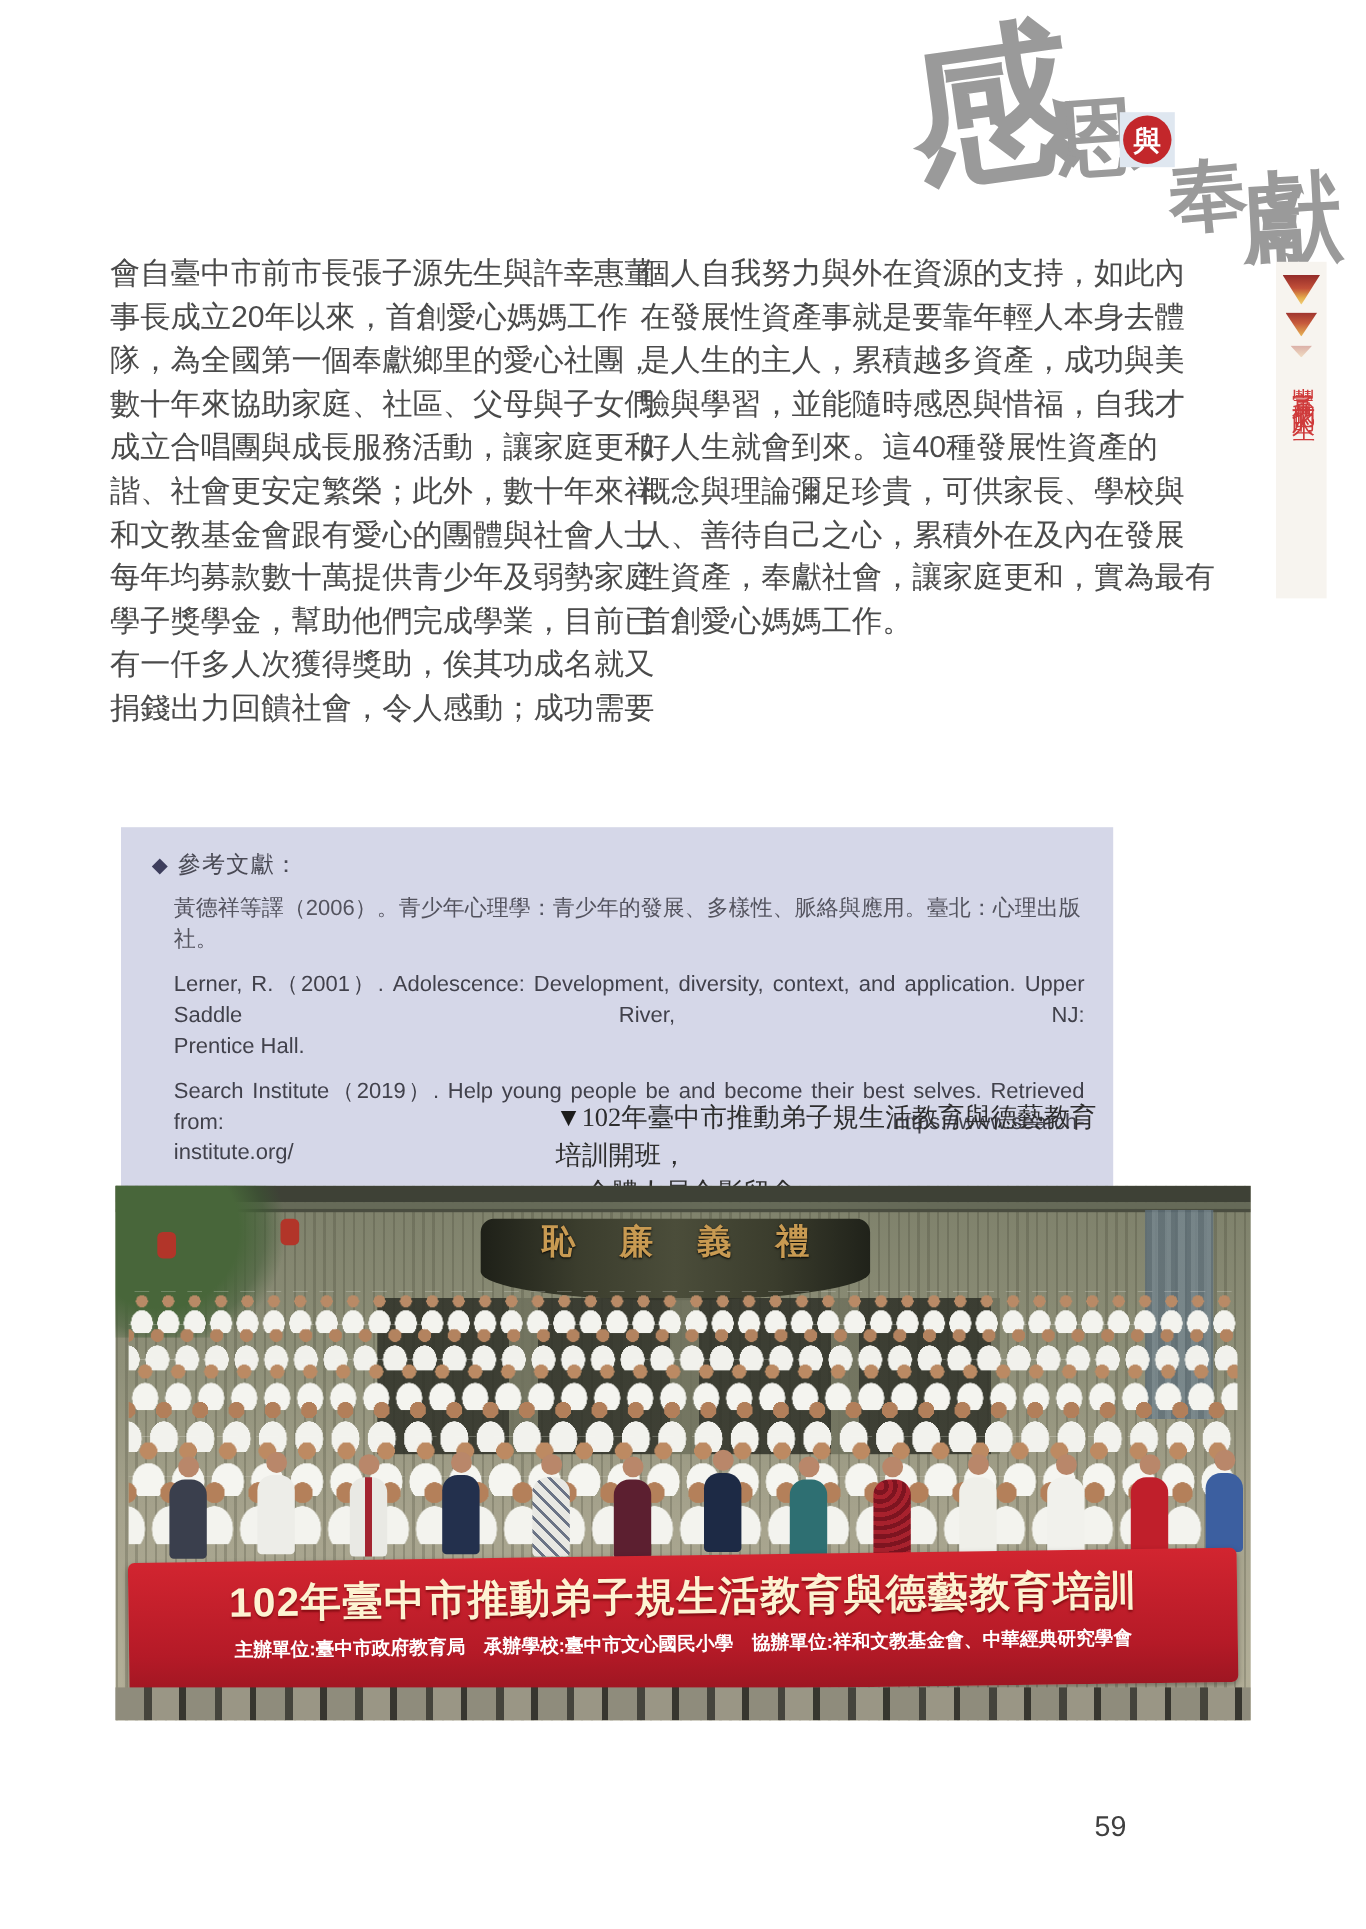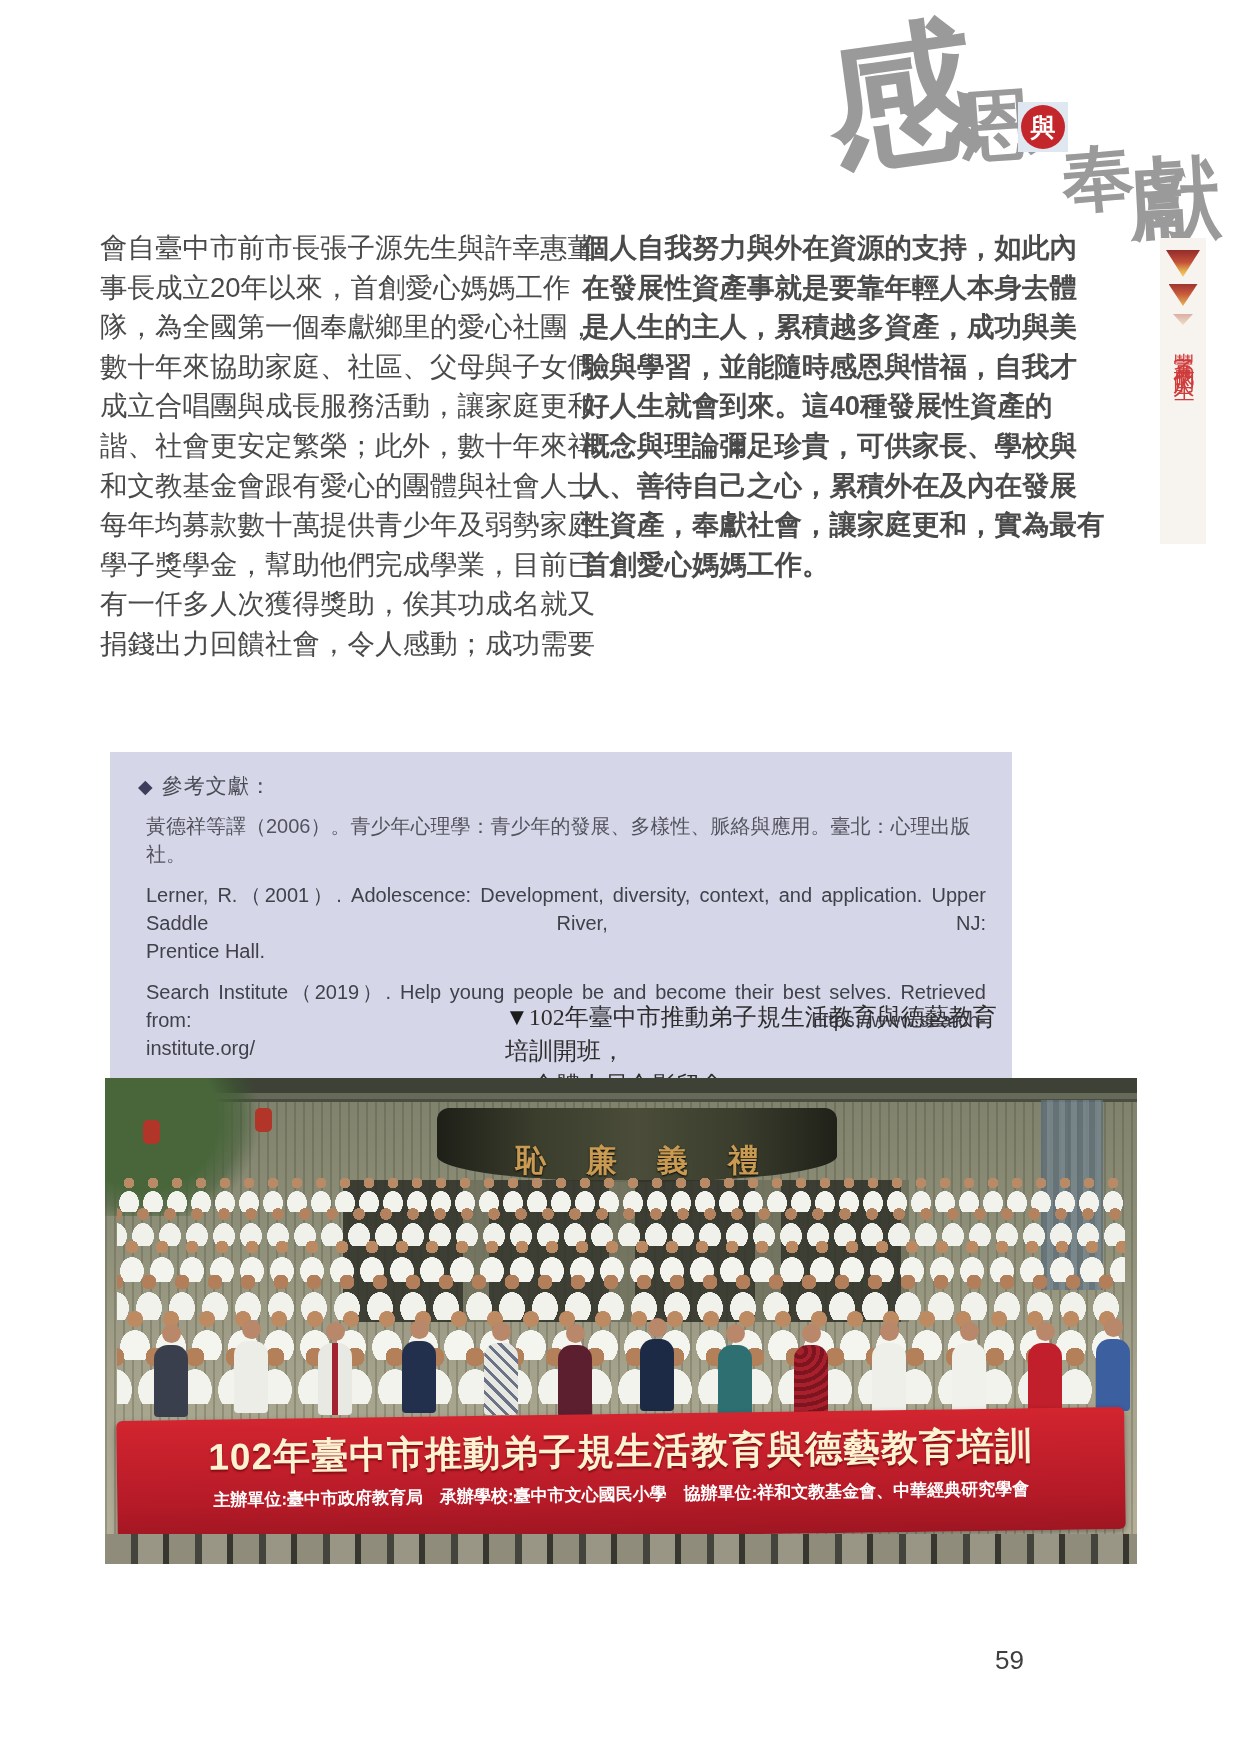--- a/index.html
+++ b/index.html
@@ -24,31 +24,31 @@
   .tri2{width:29px;height:22px;margin-top:7px;background:linear-gradient(#9e342f 0%,#c75a3c 45%,#e8b755 100%);}
   .tri3{width:20px;height:11px;margin-top:8px;opacity:.45;background:linear-gradient(#b85a50,#e9c08a);}
   .side-title{
     position:absolute;left:1170px;top:336px;height:210px;
     writing-mode:vertical-rl;text-orientation:upright;
     font-size:21px;letter-spacing:4px;color:#cf3b3b;font-weight:500;
   }
   
   .col{position:absolute;top:228px;font-size:27.5px;color:#4a4a4a;}
   .col-left{left:100px;width:447px;}
-  .col-right{left:582px;width:450px;font-weight:bold;}
+  .col-right{left:582px;width:450px;}
   .cjk-line{height:39.6px;line-height:39.6px;text-align:justify;text-align-last:justify;white-space:nowrap;}
   .cjk-line.lastline{text-align-last:left;}
   
   .refbox{
     position:absolute;left:110px;top:752px;width:902px;min-height:206px;
     background:#d5d7e8;box-sizing:border-box;padding:20px 26px 18px 28px;
   }
   .ref-head{font-size:21px;color:#4a4a55;letter-spacing:1px;margin-bottom:12px;}
   .ref-bullet{color:#3d3d5c;font-size:19px;margin-right:8px;}
-  .ref-item{margin-left:8px;font-size:20px;line-height:28px;color:#53535e;margin-bottom:13px;}
+  .ref-item{margin-left:20px;font-size:20px;line-height:28px;color:#53535e;margin-bottom:13px;}
   .ref-item.en{color:#41414b;}
   .just{text-align:justify;text-align-last:justify;}
   
   .photo-caption{
     position:absolute;left:505px;top:1000px;width:512px;
     font-family:"Liberation Serif", serif;font-size:24px;line-height:34px;color:#2d2d2d;
   }
   .photo-caption .l2{padding-left:27px;}
   .cap-marker{color:#1c1c1c;}
   
@@ -60,24 +60,24 @@
   }
   .roof{position:absolute;left:0;top:0;width:100%;height:15px;background:#3e4136;}
   .roof2{position:absolute;left:0;top:15px;width:100%;height:6px;background:#666a58;}
   .roof3{position:absolute;left:0;top:21px;width:100%;height:3px;background:#4a4d40;}
   .tree-left{position:absolute;left:-25px;top:-12px;width:190px;height:150px;
     background:radial-gradient(circle at 35% 35%, #48663a 0 45%, rgba(60,90,50,.55) 60%, rgba(0,0,0,0) 72%);}
   .glass-right{position:absolute;left:936px;top:22px;width:62px;height:190px;
     background:repeating-linear-gradient(90deg,#5d6e79 0 6px,#74858f 6px 12px);opacity:.8;}
   .red-dot{position:absolute;width:17px;height:24px;border-radius:5px;background:#b23529;}
   .sign{
-    position:absolute;left:332px;top:30px;width:400px;height:74px;
+    position:absolute;left:332px;top:30px;width:354px;height:74px;
     border-radius:12px 12px 50% 50% / 12px 12px 26px 26px;
     background:linear-gradient(90deg,#1e2018,#3b3d2d 25%,#4b4d3a 50%,#3b3d2d 75%,#20221a);
-    display:flex;align-items:flex-end;justify-content:center;
+    display:flex;align-items:flex-start;justify-content:center;
   }
   .sign-text{font-size:31px;font-weight:700;color:#c89a52;letter-spacing:40px;padding-left:40px;
     font-family:"Liberation Serif", serif;text-shadow:0 1px 2px #000;}
   .doors{position:absolute;left:238px;top:102px;width:566px;height:142px;
     background:repeating-linear-gradient(90deg,#2e3027 0 120px,#6e705c 120px 146px);opacity:.85;}
   
   .crowd-row{position:absolute;left:1.2%;right:1.2%;background-repeat:repeat-x;}
   .r1{top:96px;height:38px;background-image:
       radial-gradient(circle 5.5px at 12px 9px,#b98a66 98%,rgba(0,0,0,0)),
       radial-gradient(ellipse 10px 12px at 12px 29px,#f3f3ee 98%,rgba(0,0,0,0));

